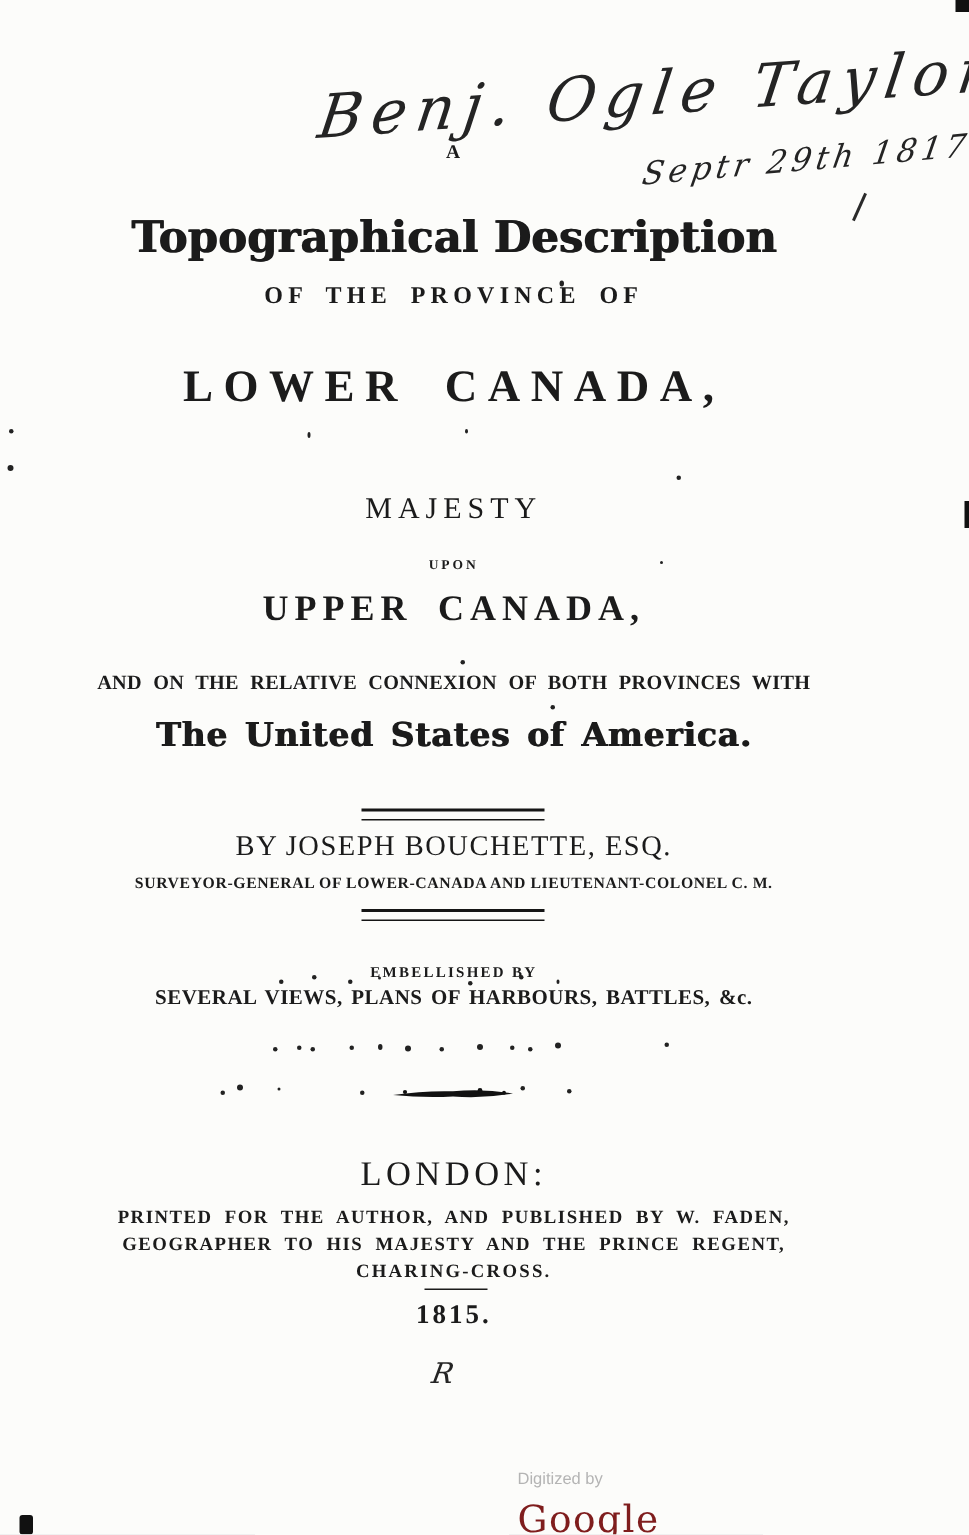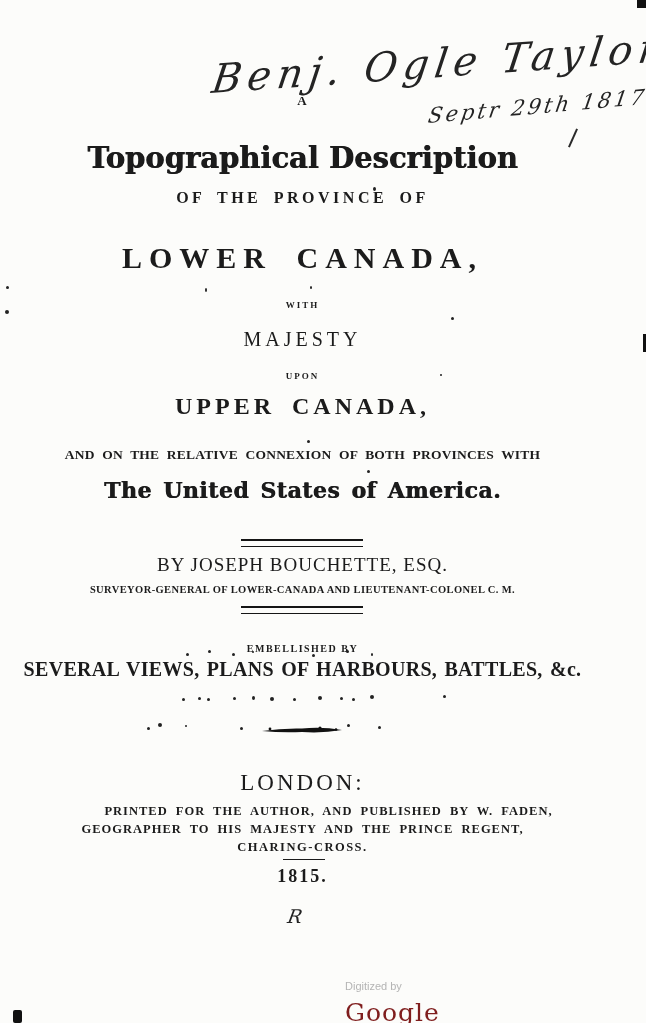--- a/index.html
+++ b/index.html
@@ -65,26 +65,26 @@
     position:absolute;left:241px;width:122px;height:5px;
     border-top:2.5px solid #151515;border-bottom:1.5px solid #151515;
   }
   .rule-1{top:539px;}
   .rule-2{top:606px;}
 
   .byline{top:554px;font-size:19px;letter-spacing:1px;}
   .credentials{top:584px;font-size:10.5px;font-weight:bold;letter-spacing:0.4px;}
 
   .embellished-by{top:643px;font-size:10px;font-weight:bold;letter-spacing:1.5px;}
-  .embellishments{top:658px;font-size:20px;font-weight:bold;letter-spacing:0.3px;word-spacing:2px;}
+  .embellishments{top:658px;font-size:14px;font-weight:bold;letter-spacing:0.3px;word-spacing:2px;}
 
   .ornament{position:absolute;left:262px;top:721px;}
 
   .imprint-city{top:770px;font-size:23px;letter-spacing:3px;}
-  .imprint-1{top:804px;font-size:12.5px;font-weight:bold;letter-spacing:1px;word-spacing:4px;padding-left:26px;}
+  .imprint-1{top:804px;font-size:12.5px;font-weight:bold;letter-spacing:1px;word-spacing:4px;}
   .imprint-2{top:822px;font-size:12.5px;font-weight:bold;letter-spacing:1px;word-spacing:4px;}
   .imprint-3{top:840px;font-size:12.5px;font-weight:bold;letter-spacing:1.5px;}
   .imprint-rule{position:absolute;left:283px;top:859px;width:42px;height:0;border-top:1.8px solid #1b1b1b;}
   .year-line{top:866px;font-size:18px;font-weight:bold;letter-spacing:2px;}
 
   .watermark{
     position:absolute;left:345px;top:980px;
     white-space:nowrap;
     display:flex;align-items:baseline;gap:6px;flex-direction:column;
   }
@@ -100,21 +100,20 @@
 <div class="page">
 
   <div class="abs hand hand-name">Benj. Ogle Taylor</div>
   <div class="abs hand hand-date">Septr 29th 1817.</div>
   <div class="abs hand-flourish"></div>
 
   <div class="line article-a">A</div>
   <div class="line blackletter main-title">Topographical Description</div>
   <div class="line province-line">OF THE PROVINCE OF</div>
   <div class="line lower-canada">LOWER CANADA,</div>
-  <div class="line with-line">WITH</div>
   <div class="line remarks-line">MAJESTY</div>
   <div class="line upon-line">UPON</div>
   <div class="line upper-canada">UPPER CANADA,</div>
   <div class="line connexion-line">AND ON THE RELATIVE CONNEXION OF BOTH PROVINCES WITH</div>
   <div class="line blackletter usa-line">The United States of America.</div>
 
   <div class="double-rule rule-1"></div>
   <div class="line byline">BY JOSEPH BOUCHETTE, ESQ.</div>
   <div class="line credentials">SURVEYOR-GENERAL OF LOWER-CANADA AND LIEUTENANT-COLONEL C. M.</div>
   <div class="double-rule rule-2"></div>

